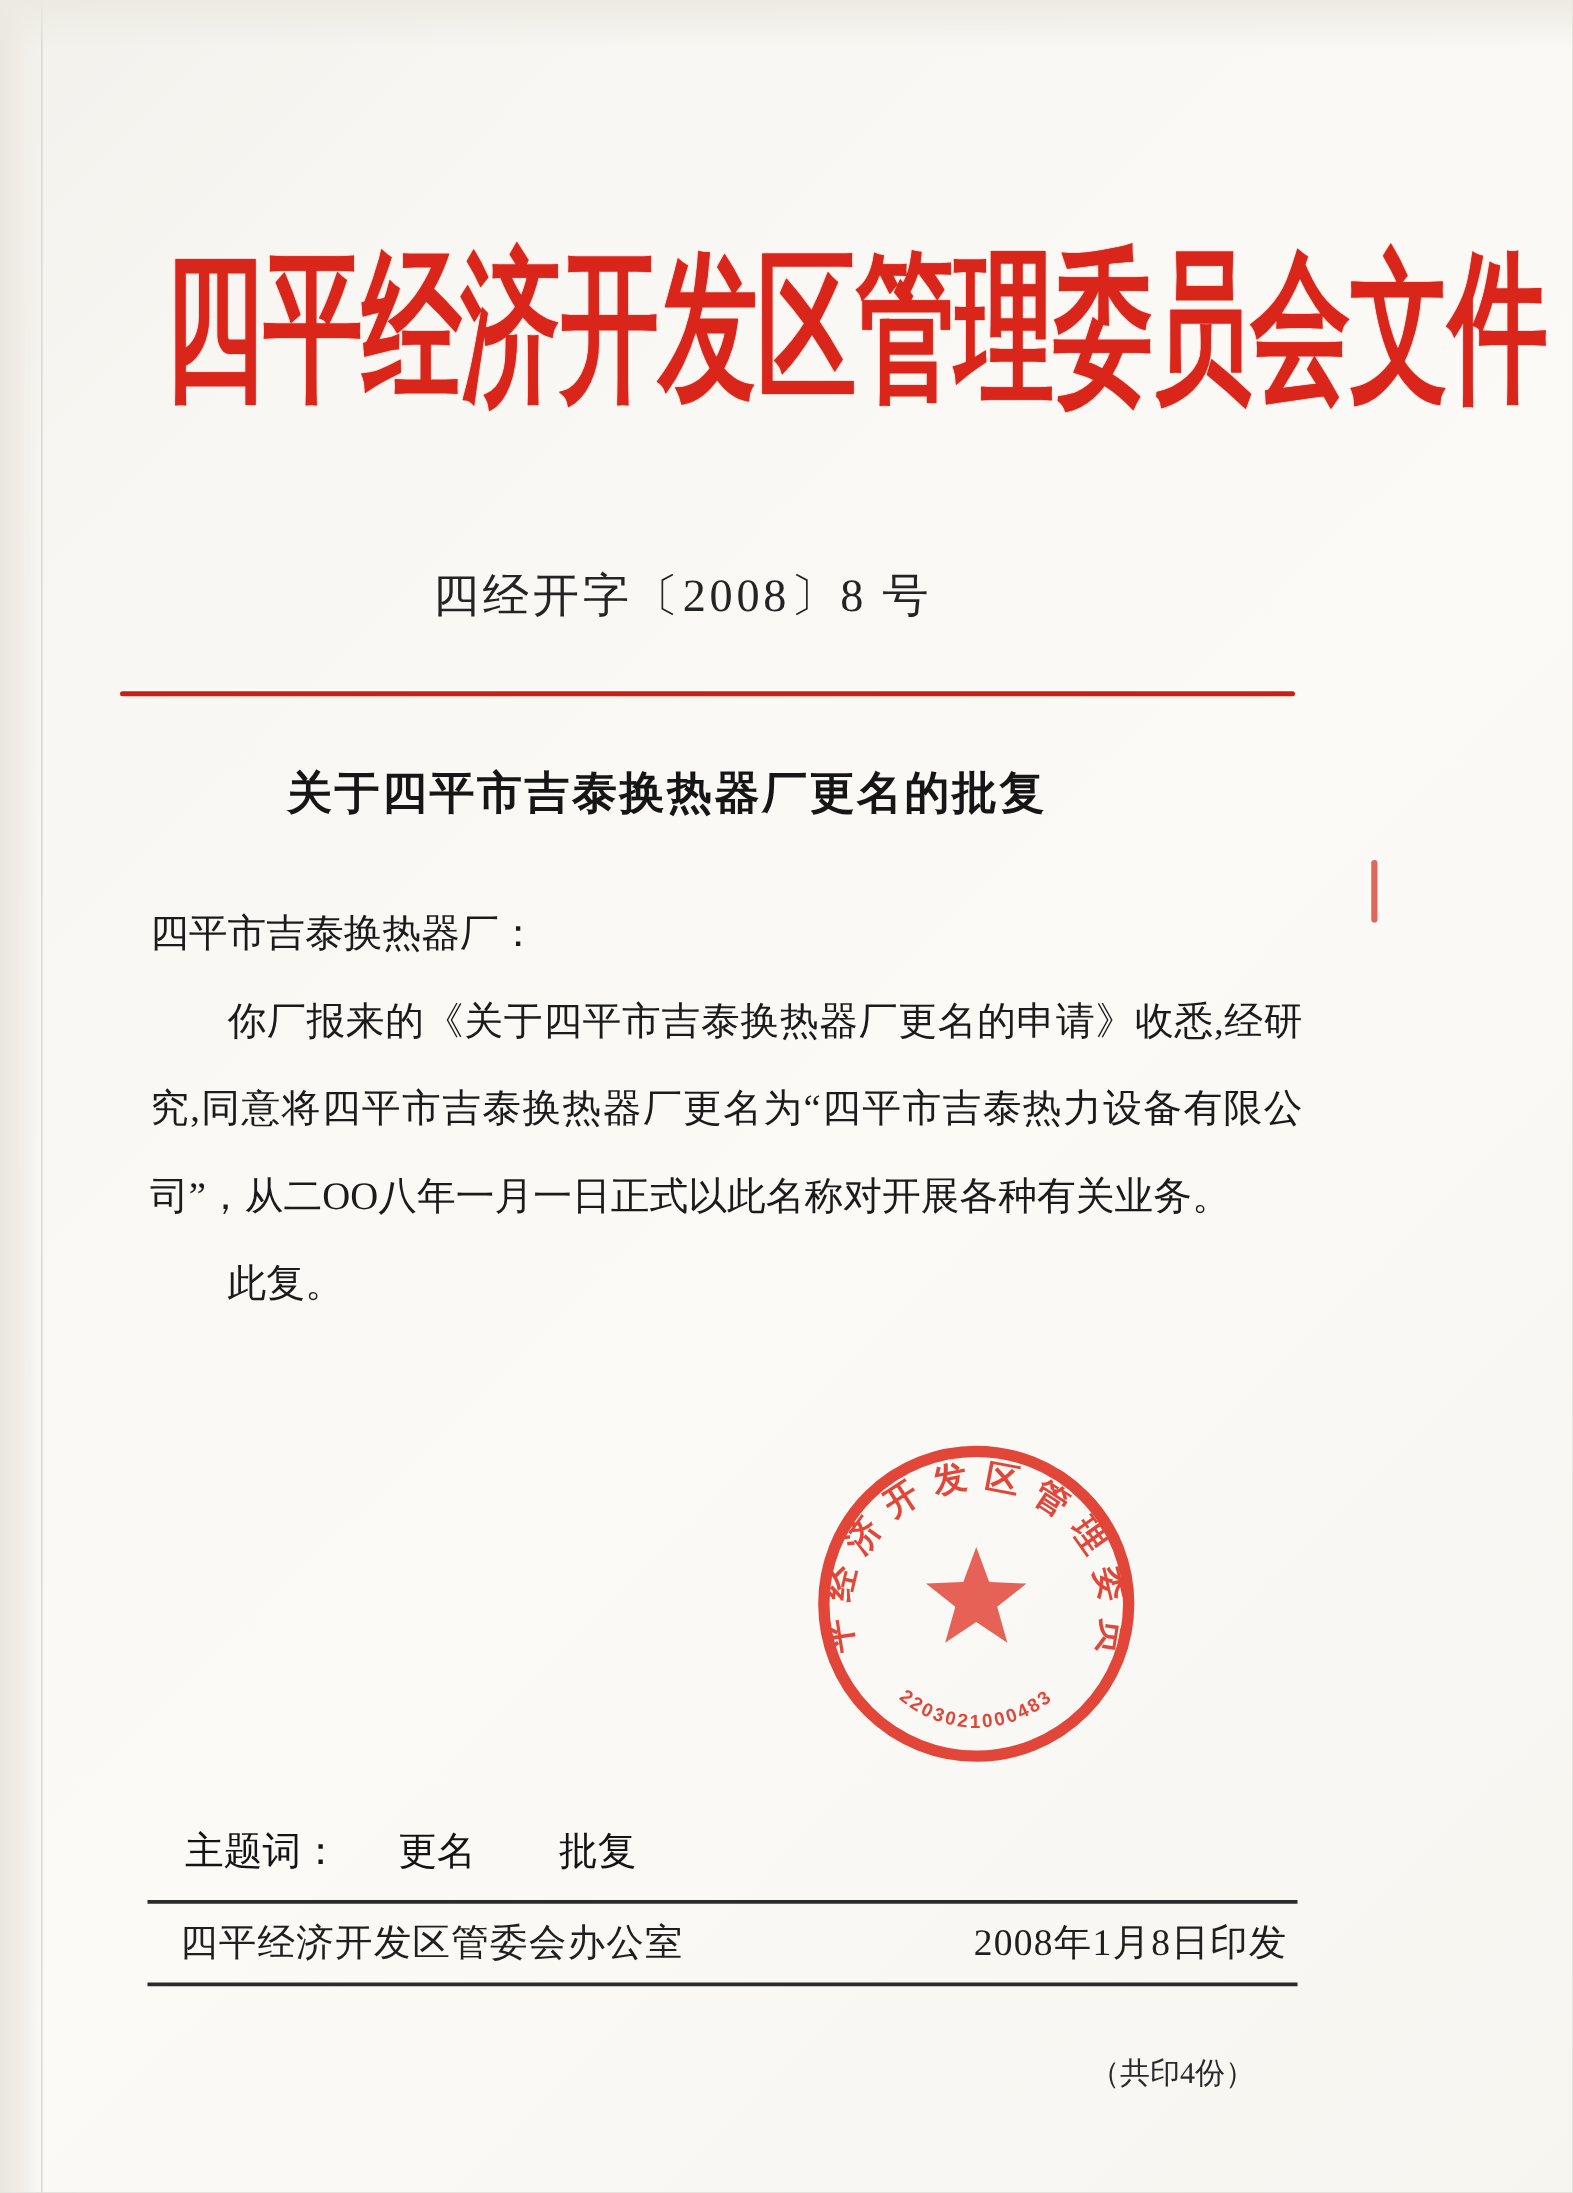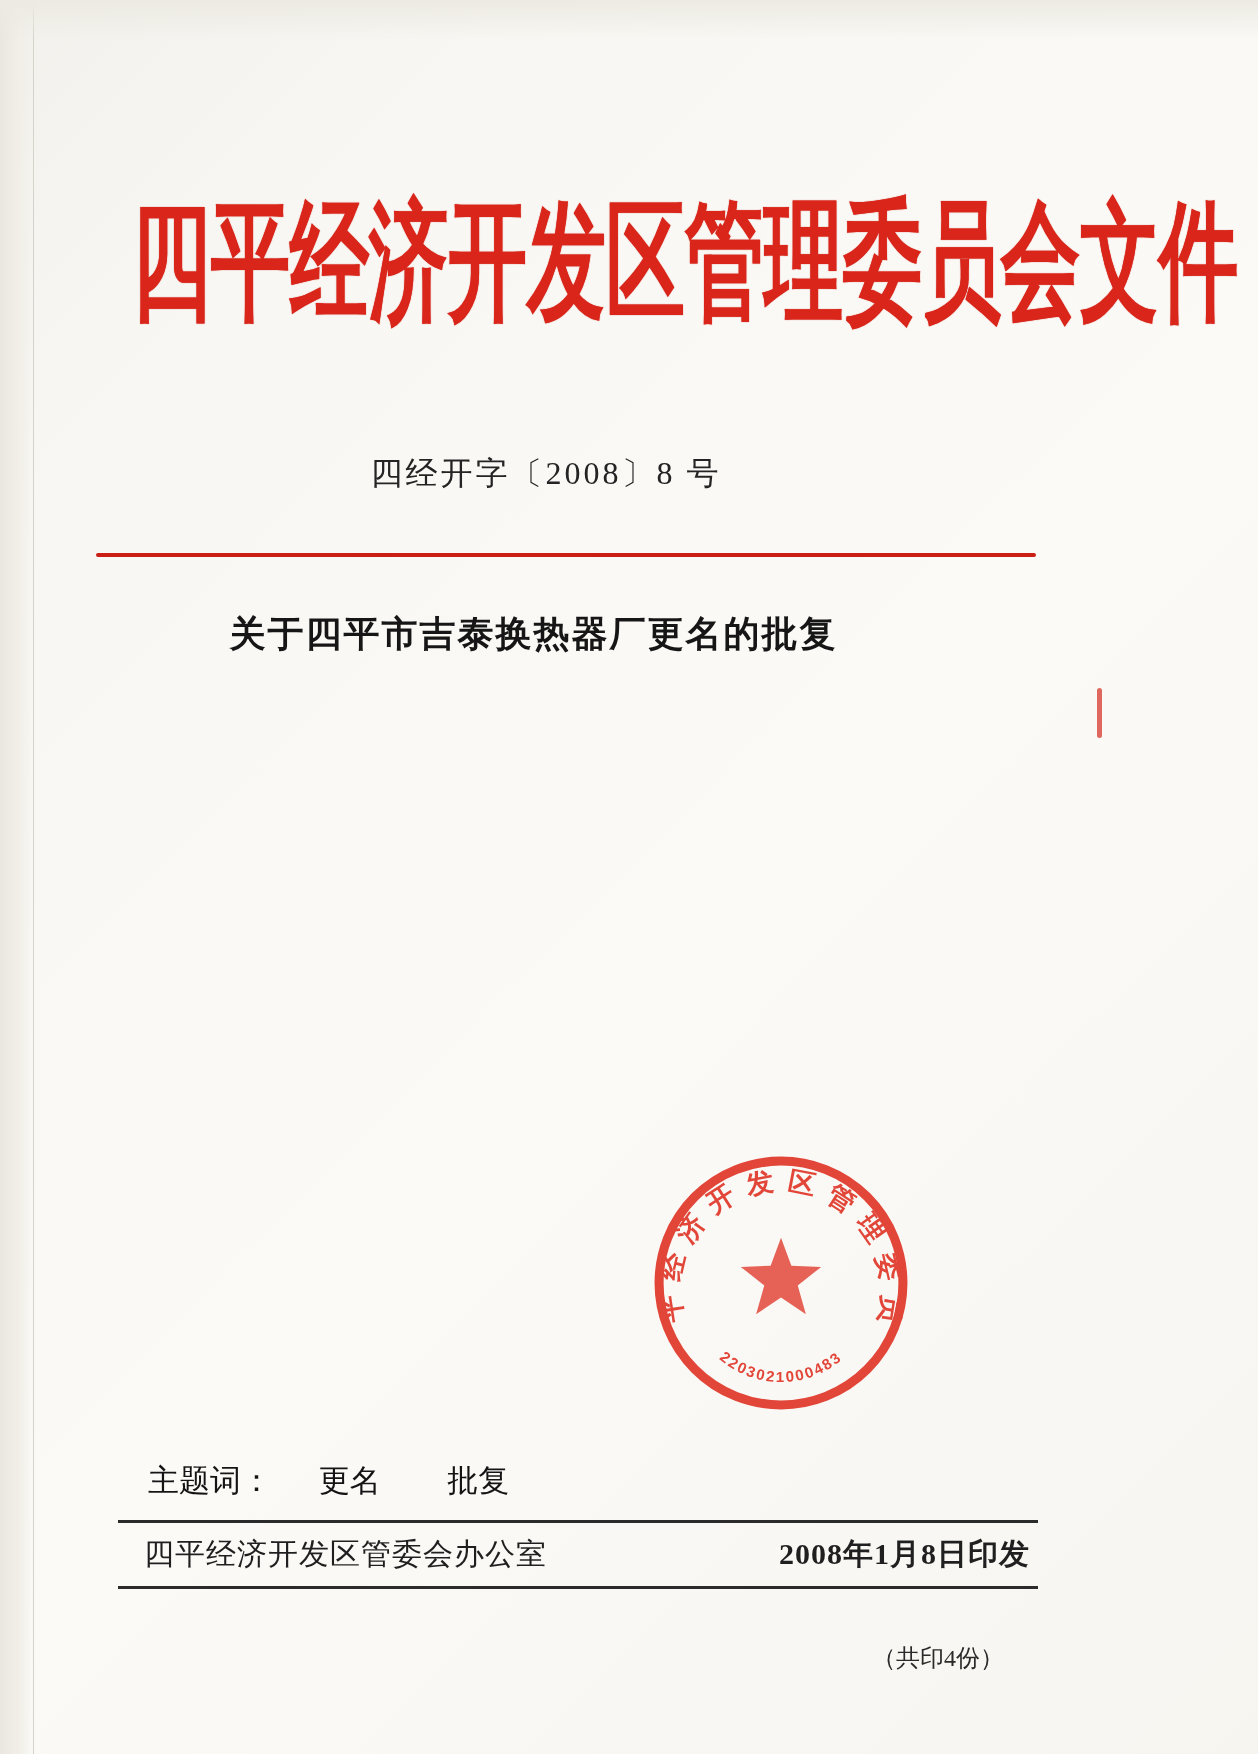--- a/index.html
+++ b/index.html
@@ -36,21 +36,21 @@
     color: #da251a;
     transform: scale(0.79, 1.30);
     transform-origin: 50% 0%;
     white-space: nowrap;
     text-shadow: 0 0 1px #c92218;
   }
   .doc-number {
     position: absolute;
     top: 452px; left: 0; width: 1092px;
     text-align: center;
-    font-size: 32px;
+    font-size: 37px;
     letter-spacing: 3px;
     color: #242424;
   }
   .red-rule {
     position: absolute;
     top: 553px; left: 96px; width: 940px; height: 4px;
     background: #cb1f15;
     border-radius: 2px;
   }
   .doc-title {
@@ -109,21 +109,21 @@
   .footer-row {
     position: absolute;
     left: 118px; top: 1534px; width: 920px;
     display: flex;
     justify-content: space-between;
     align-items: center;
     font-size: 30px;
     color: #1f1f1f;
   }
   .footer-office { padding-left: 26px; letter-spacing: 1px; }
-  .footer-date { padding-right: 8px; letter-spacing: 1px; font-weight: bold; }
+  .footer-date { padding-right: 8px; letter-spacing: 1px; }
   .copies-note {
     position: absolute;
     left: 118px; top: 1602px; width: 920px;
     text-align: right;
     padding-right: 34px;
     font-size: 24px;
     color: #2a2a2a;
     margin-top: 40px;
   }
   .red-artifact {
@@ -144,20 +144,25 @@
   <div class="scan-edge-top"></div>
 
   <div class="org-title">四平经济开发区管理委员会文件</div>
 
   <div class="doc-number">四经开字〔2008〕8 号</div>
 
   <div class="red-rule"></div>
 
   <div class="doc-title">关于四平市吉泰换热器厂更名的批复</div>
 
+  <div class="body-block">
+    <p class="salutation">四平市吉泰换热器厂：</p>
+    <p class="para">你厂报来的《关于四平市吉泰换热器厂更名的申请》收悉,经研究,同意将四平市吉泰换热器厂更名为“四平市吉泰热力设备有限公司”，从二OO八年一月一日正式以此名称对开展各种有关业务。</p>
+    <p class="closing">此复。</p>
+  </div>
 
   <div class="seal-wrap">
     <svg class="seal-svg" viewBox="0 0 260 260">
       <defs>
         <path id="sealArc" d="M 36 176 A 101 101 0 1 1 224 176" fill="none"></path>
         <path id="sealNum" d="M 52 186 A 93 93 0 0 0 208 186" fill="none"></path>
       </defs>
       <circle cx="130" cy="130" r="121" fill="none" stroke="#e0392b" stroke-width="9"></circle>
       <polygon points="130,85 140.3,112.8 169.9,114 146.6,132.4 154.7,161 130,144.5 105.3,161 113.4,132.4 90.1,114 119.7,112.8" fill="#e0392b" fill-opacity="0.85"></polygon>
       <text font-size="27" fill="#e0392b" font-family="Liberation Sans, DejaVu Sans, sans-serif" font-weight="bold">

